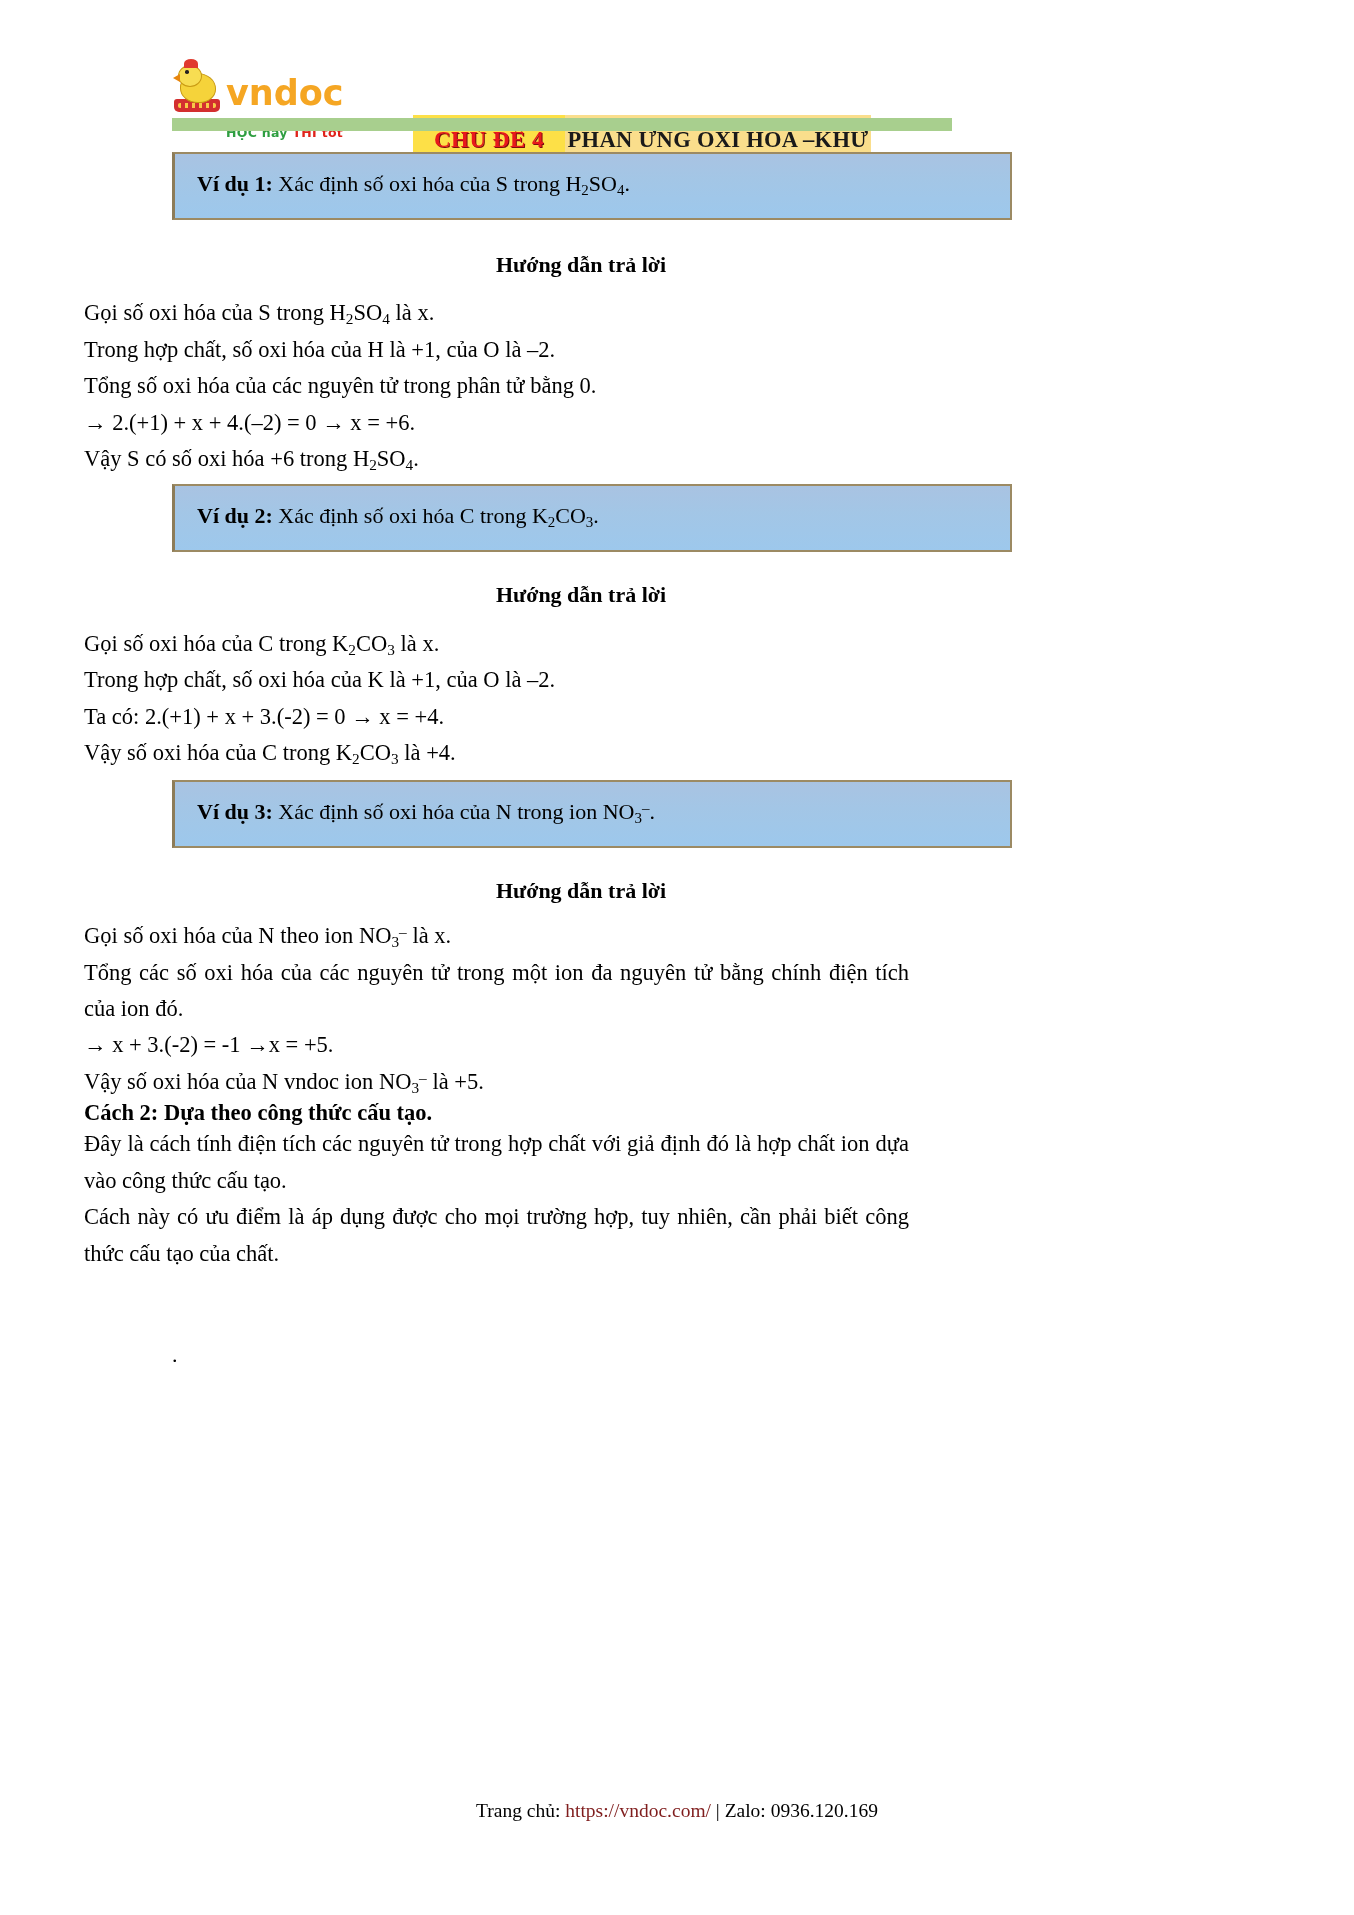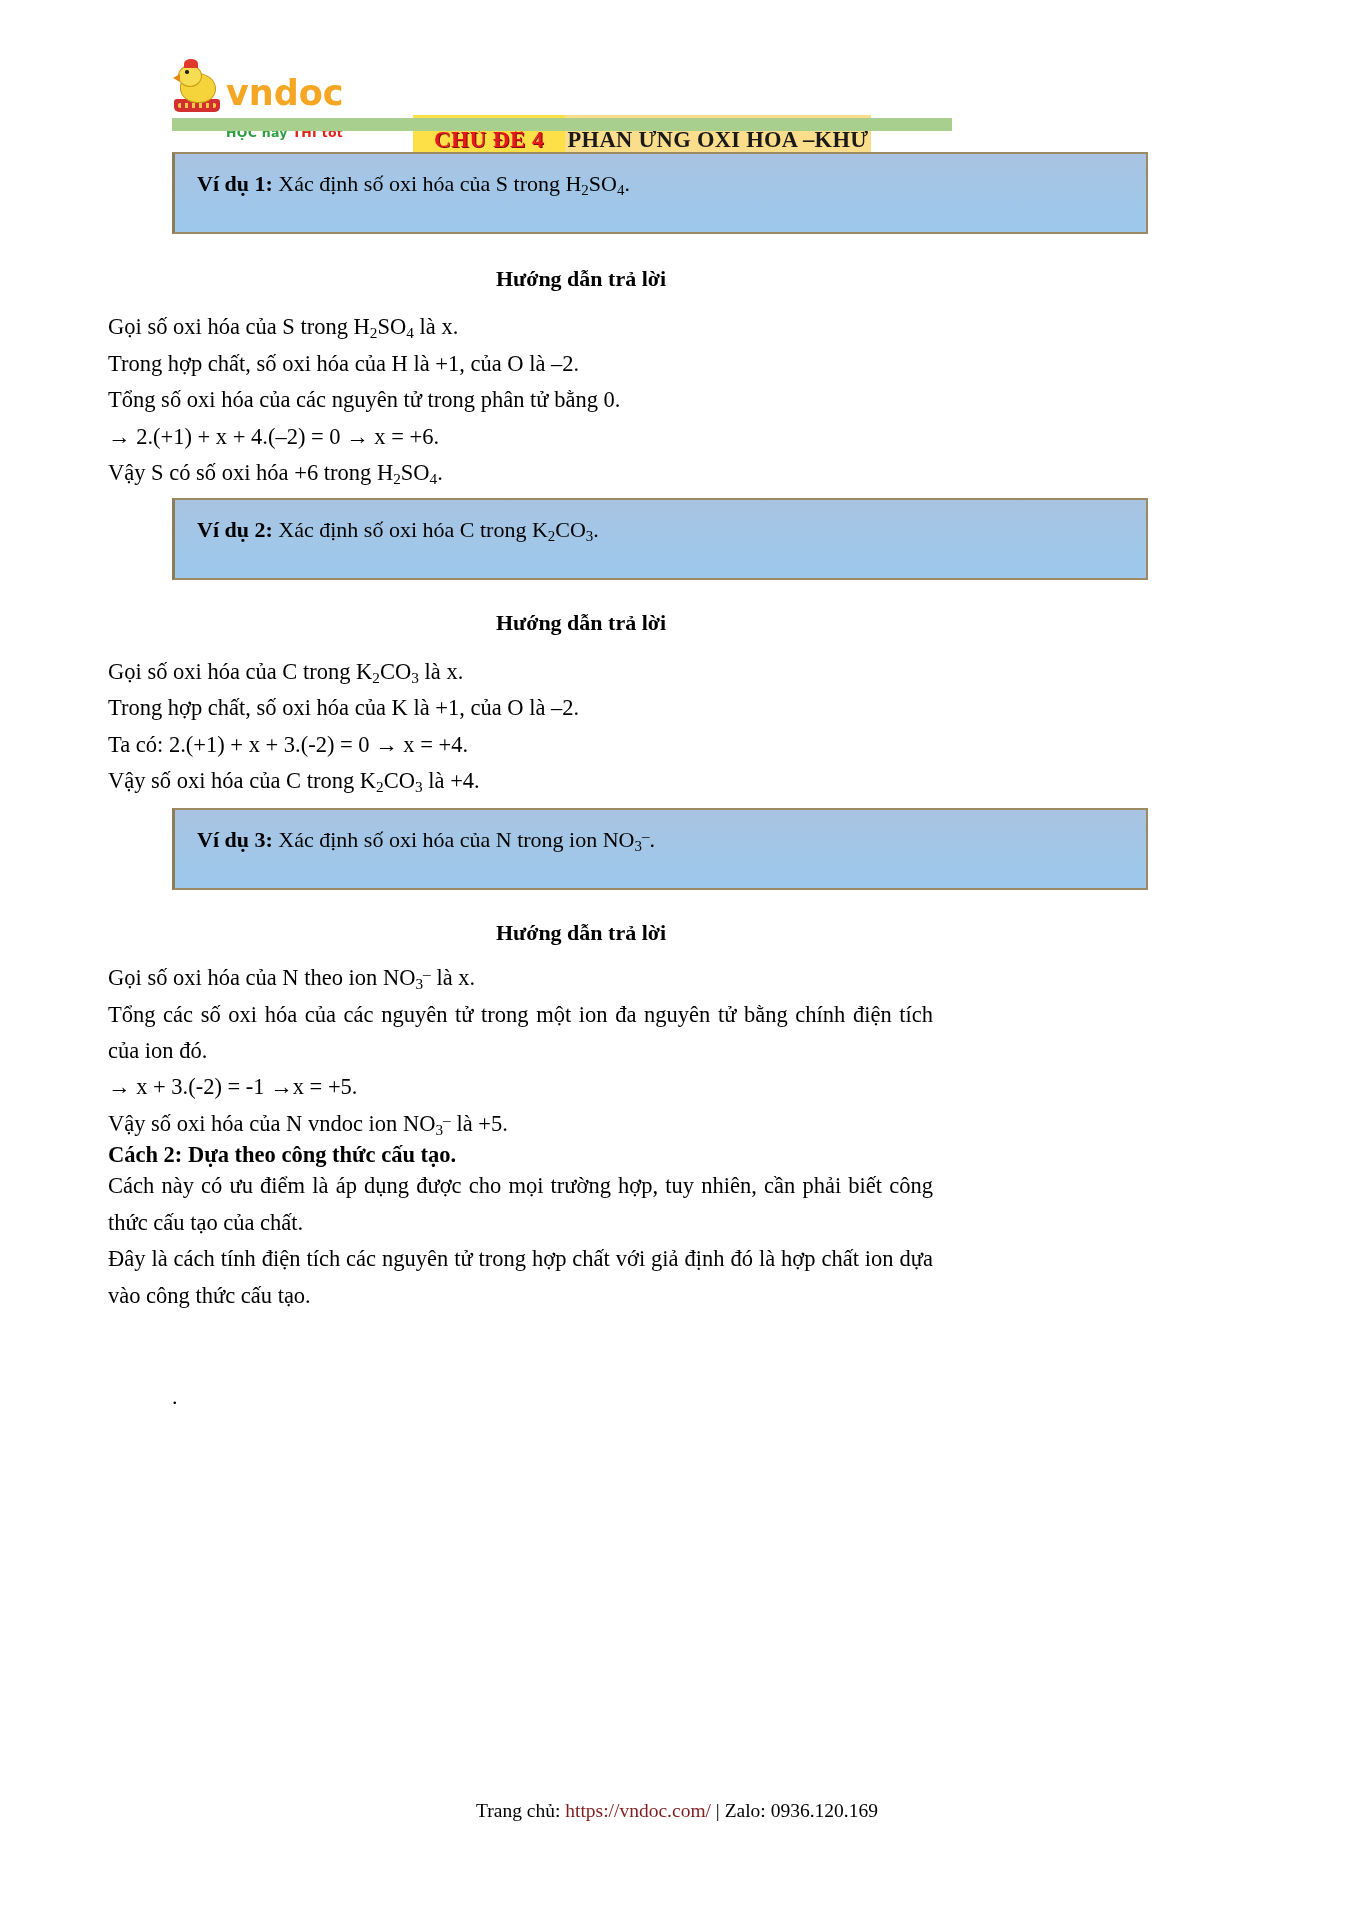--- a/index.html
+++ b/index.html
@@ -176,26 +176,26 @@
   
   .content {
     position: absolute;
     left: 0;
     top: 140px;
     width: 1354px;
   }
 
   .example-box {
     margin: 0 0 0 172px;
-    width: 976px;
+    width: 840px;
     box-sizing: border-box;
     background: linear-gradient(180deg, #a9c3e2 0%, #a3c6e6 40%, #9dc8ec 100%);
     border: 2px solid #9c8a63;
     border-left: 3px solid #8d7c58;
-    padding: 16px 0 32px 22px;
+    padding: 16px 0 18px 22px;
   }
   .example-box .ex-line {
     font-size: 22px;
     line-height: 1.3;
   }
   .ex-label {
     font-weight: 700;
   }
 
   .guide {
@@ -213,21 +213,21 @@
     text-align: justify;
     width: 825px;
   }
   .para.nojust { text-align: left; }
   .strongline {
     font-weight: 700;
     font-size: 22.5px;
     margin: 0;
   }
 
-  .blk { margin-left: 108px; }
+  .blk { margin-left: 84px; }
 
   sub { font-size: 0.68em; vertical-align: -0.25em; }
   sup { font-size: 0.68em; vertical-align: 0.42em; }
 
   .dot-mark {
     margin-left: 172px;
     font-size: 22px;
     line-height: 1;
   }
 
@@ -323,22 +323,22 @@
     <div style="height:30px"></div>
     <div class="guide">Hướng dẫn trả lời</div>
     <div style="height:14px"></div>
 
     <div class="blk">
       <p class="para nojust"><span>Gọi số oxi hóa của N theo ion NO</span><sub>3</sub><sup>–</sup><span> là x.</span></p>
       <p class="para">Tổng các số oxi hóa của các nguyên tử trong một ion đa nguyên tử bằng chính điện tích của ion đó.</p>
       <p class="para nojust">→ x + 3.(-2) = -1 →x = +5.</p>
       <p class="para nojust"><span>Vậy số oxi hóa của N vndoc ion NO</span><sub>3</sub><sup>–</sup><span> là +5.</span></p>
       <p class="strongline">Cách 2: Dựa theo công thức cấu tạo.</p>
+      <p class="para">Đây là cách tính điện tích các nguyên tử trong hợp chất với giả định đó là hợp chất ion dựa vào công thức cấu tạo.</p>
       <p class="para">Cách này có ưu điểm là áp dụng được cho mọi trường hợp, tuy nhiên, cần phải biết công thức cấu tạo của chất.</p>
-      <p class="para">Đây là cách tính điện tích các nguyên tử trong hợp chất với giả định đó là hợp chất ion dựa vào công thức cấu tạo.</p>
     </div>
 
     <div style="height:72px"></div>
     <div class="dot-mark">.</div>
 
   </div>
 
   <div class="footer">
     <span>Trang chủ: </span><span class="link">https://vndoc.com/</span><span> | Zalo: 0936.120.169</span>
   </div>

